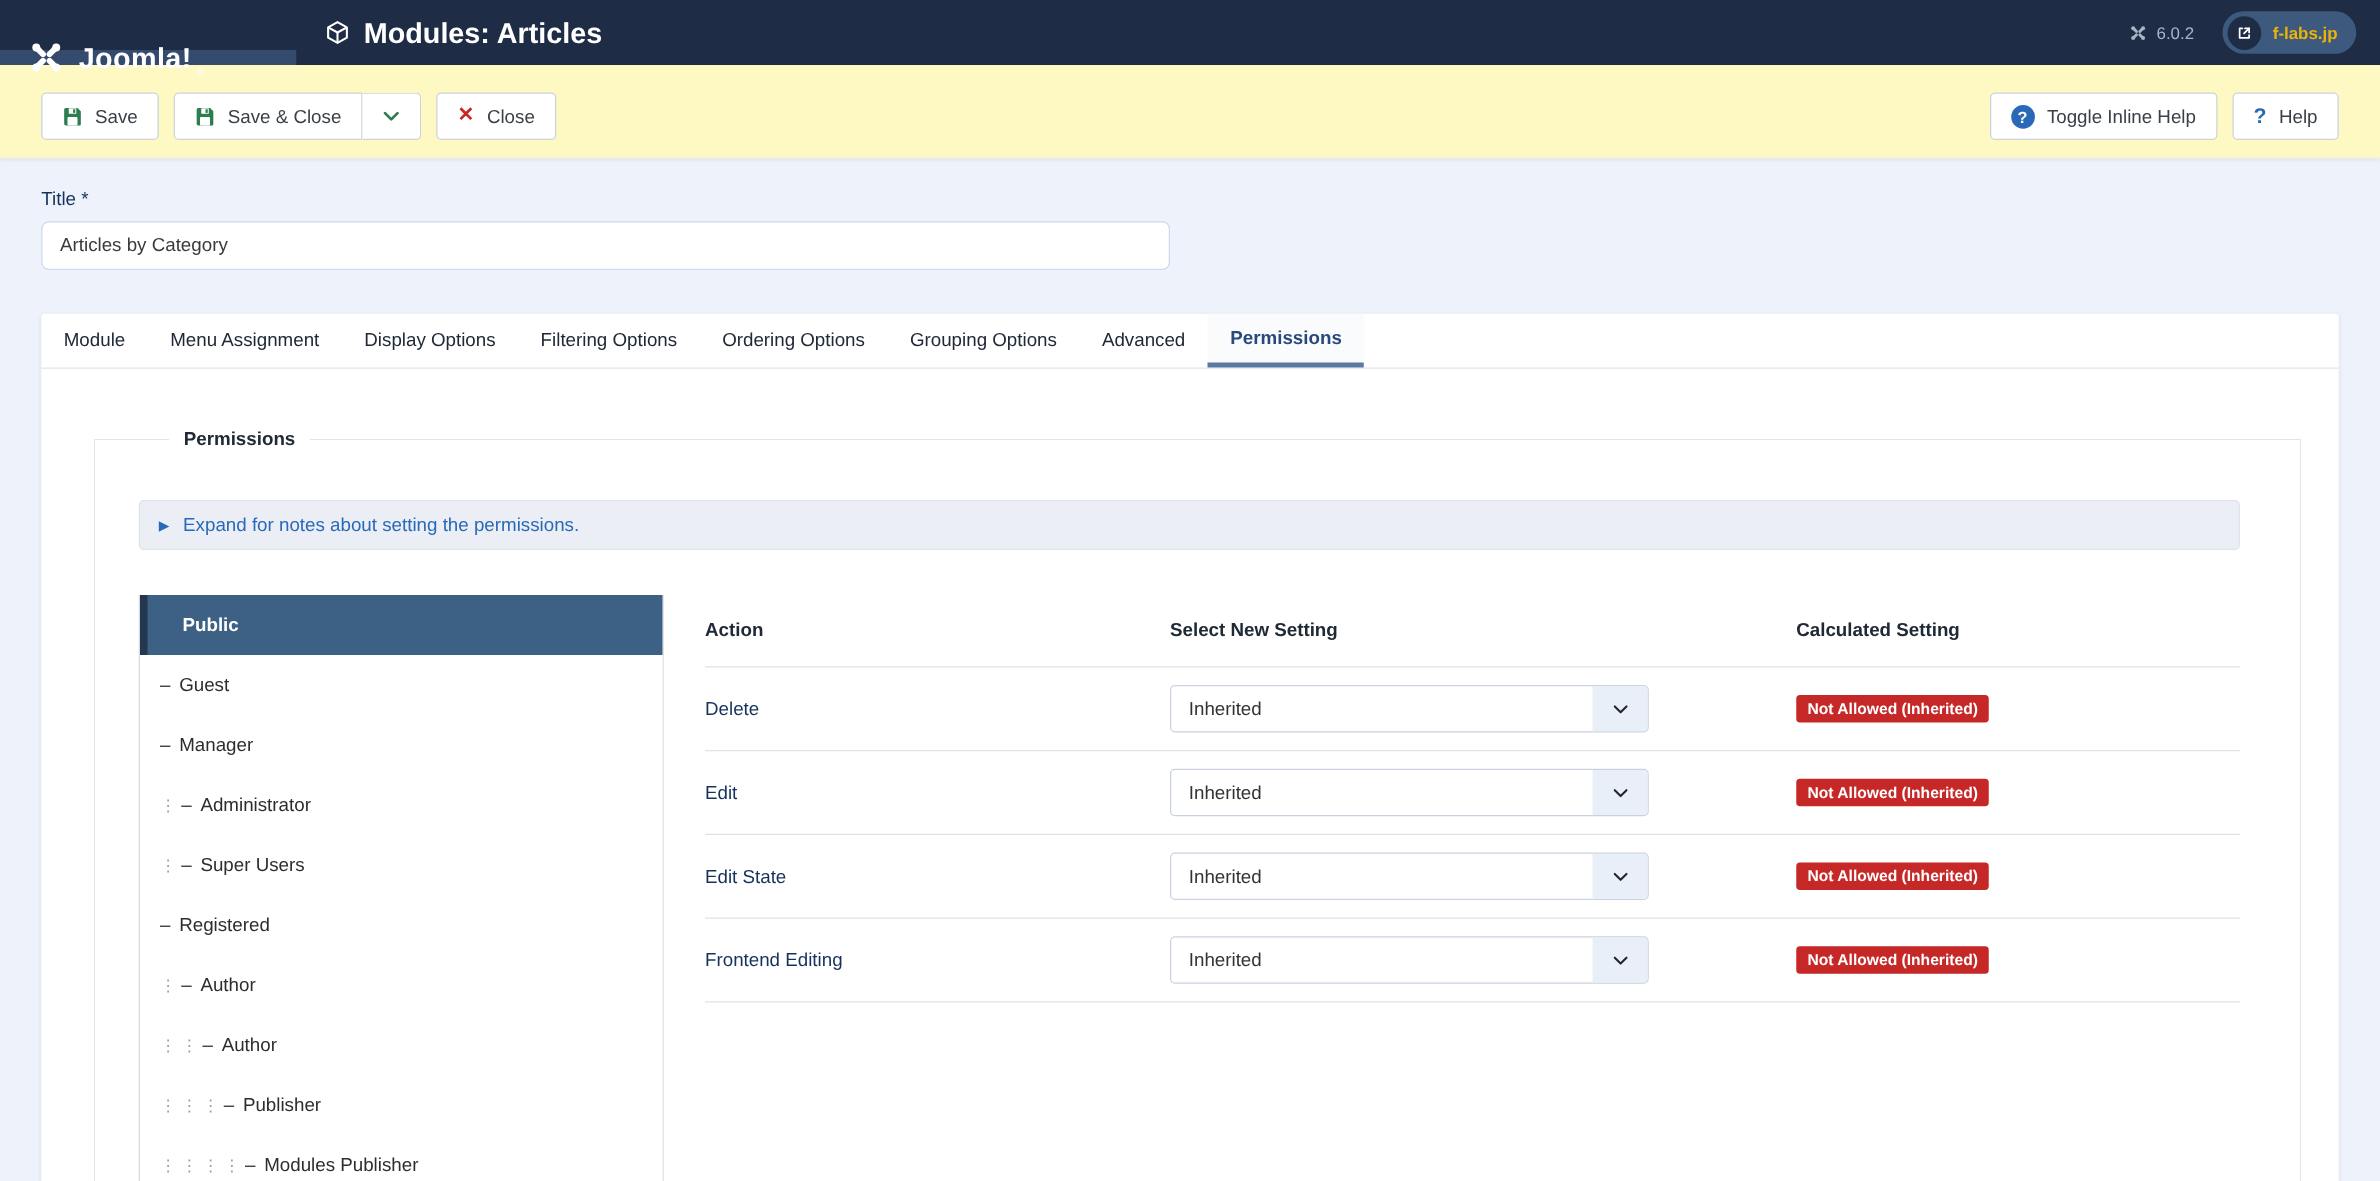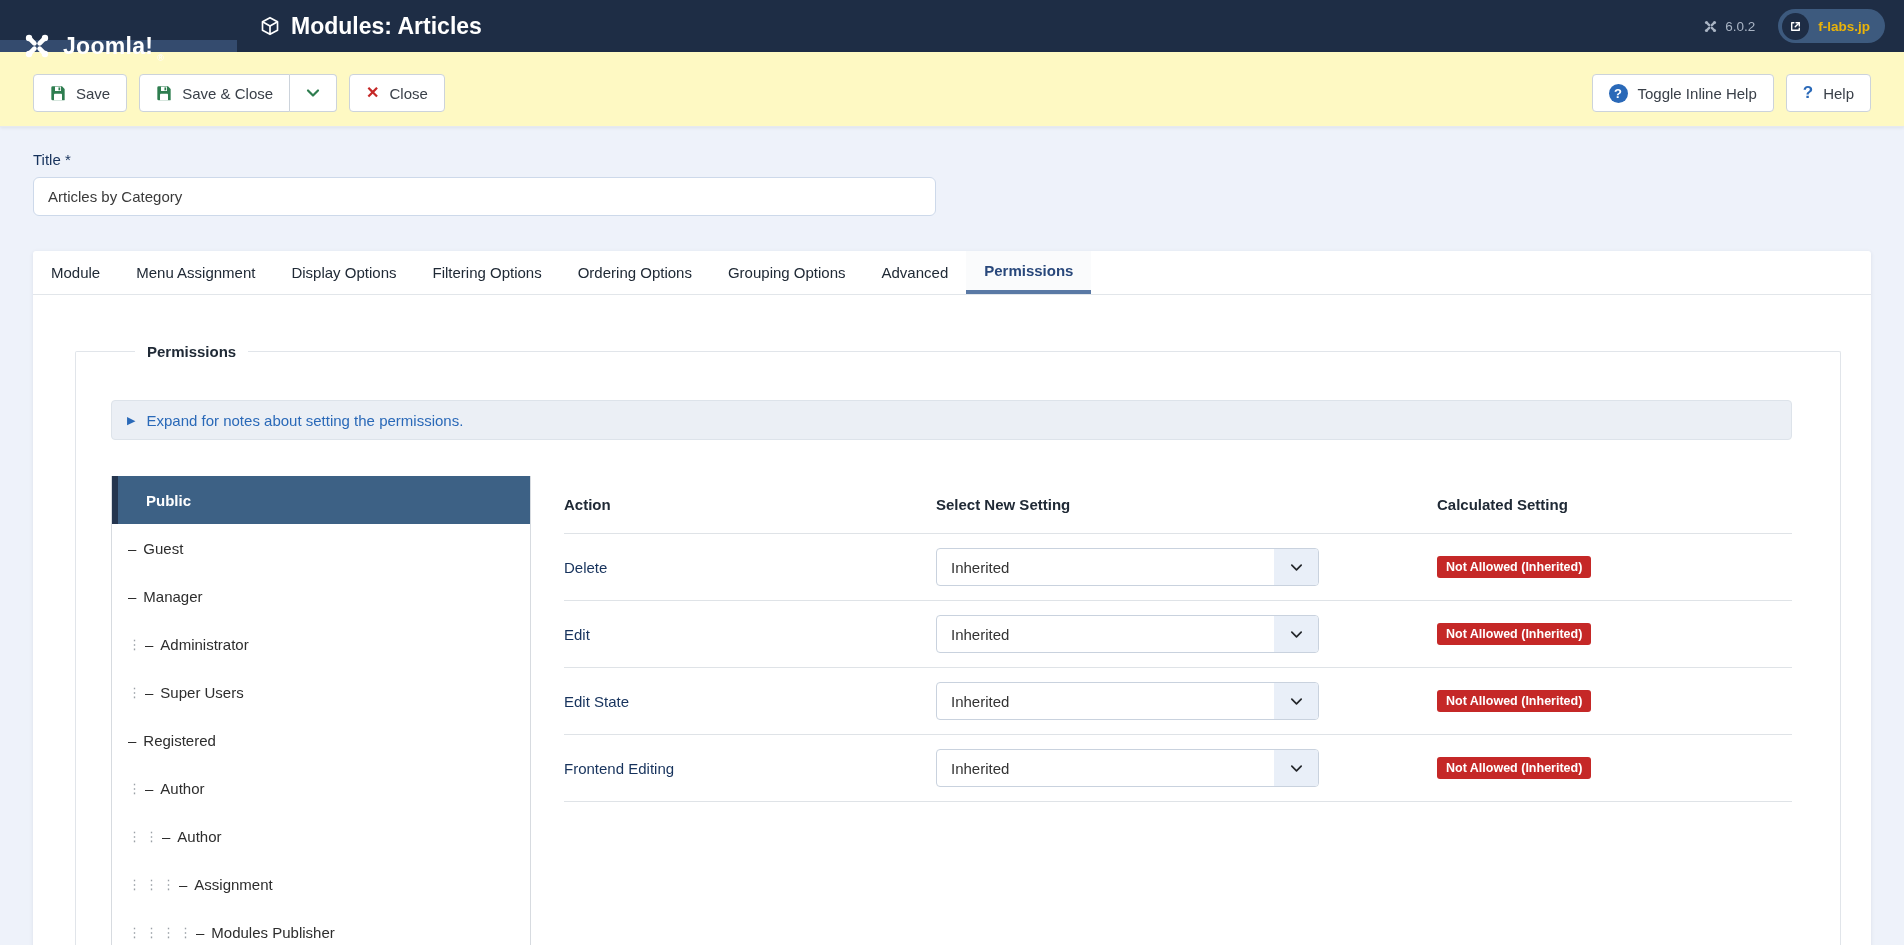--- a/index.html
+++ b/index.html
@@ -446,21 +446,21 @@
             <span class="dots">⋮</span>
             <span class="dots">⋮</span>
             <span class="dash">–</span>
             <span>Author</span>
           </li>
           <li class="group-item">
             <span class="dots">⋮</span>
             <span class="dots">⋮</span>
             <span class="dots">⋮</span>
             <span class="dash">–</span>
-            <span>Assignment</span>
+            <span>Publisher</span>
           </li>
           <li class="group-item">
             <span class="dots">⋮</span>
             <span class="dots">⋮</span>
             <span class="dots">⋮</span>
             <span class="dots">⋮</span>
             <span class="dash">–</span>
             <span>Modules Publisher</span>
           </li>
         </ul>

